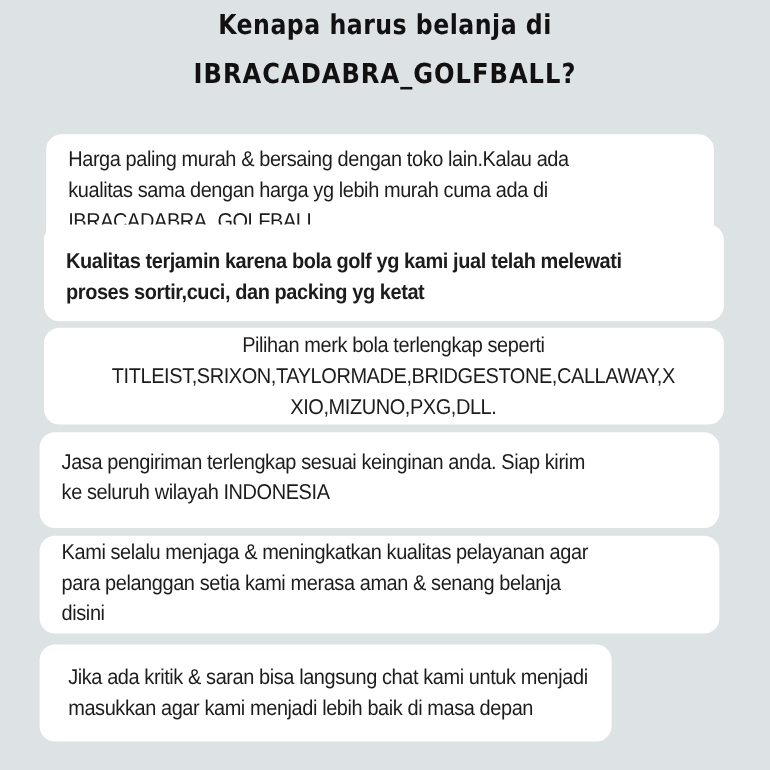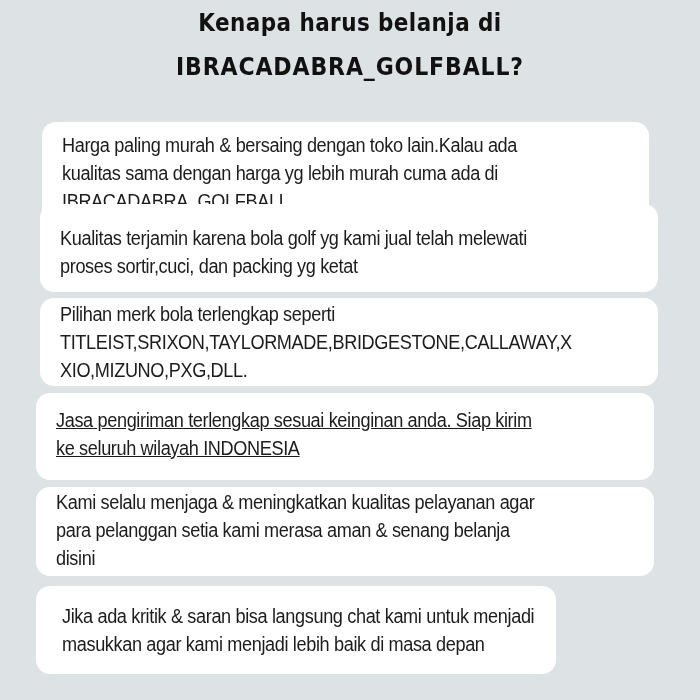--- a/index.html
+++ b/index.html
@@ -52,23 +52,23 @@
       font-size: 19.5px;
       line-height: 28px;
       color: #1c1c1c;
       letter-spacing: -0.4px;
       white-space: pre-line;
       transform: scaleX(0.93);
       transform-origin: left top;
       width: 640px;
     }
     #card-1 { left: 42px; top: 92px; width: 607px; height: 105px; padding-top: 9px; margin-top: 30px; }
-    #card-2 { left: 40px; top: 204px; width: 618px; height: 88px; padding-top: 20px; }
-    #card-3 { left: 40px; top: 298px; width: 618px; height: 88px; padding-top: 2px; }
-    #card-4 { left: 36px; top: 393px; width: 618px; height: 87px; padding-top: 13px; text-decoration: underline; }
+    #card-2 { left: 40px; top: 204px; width: 618px; height: 88px; padding-top: 20px; font-weight: bold; }
+    #card-3 { left: 40px; top: 298px; width: 618px; height: 88px; padding-top: 2px; text-align: center; }
+    #card-4 { left: 36px; top: 393px; width: 618px; height: 87px; padding-top: 13px; }
     #card-5 { left: 36px; top: 487px; width: 618px; height: 89px; padding-top: 1px; }
     #card-6 { left: 36px; top: 586px; width: 520px; height: 88px; padding-top: 16px; padding-left: 26px; }
   </style>
 </head>
 <body>
 
 <div>
   <div class="title title-line-1">Kenapa harus belanja di</div>
   <div class="title title-line-2">IBRACADABRA_GOLFBALL?</div>
 </div>

